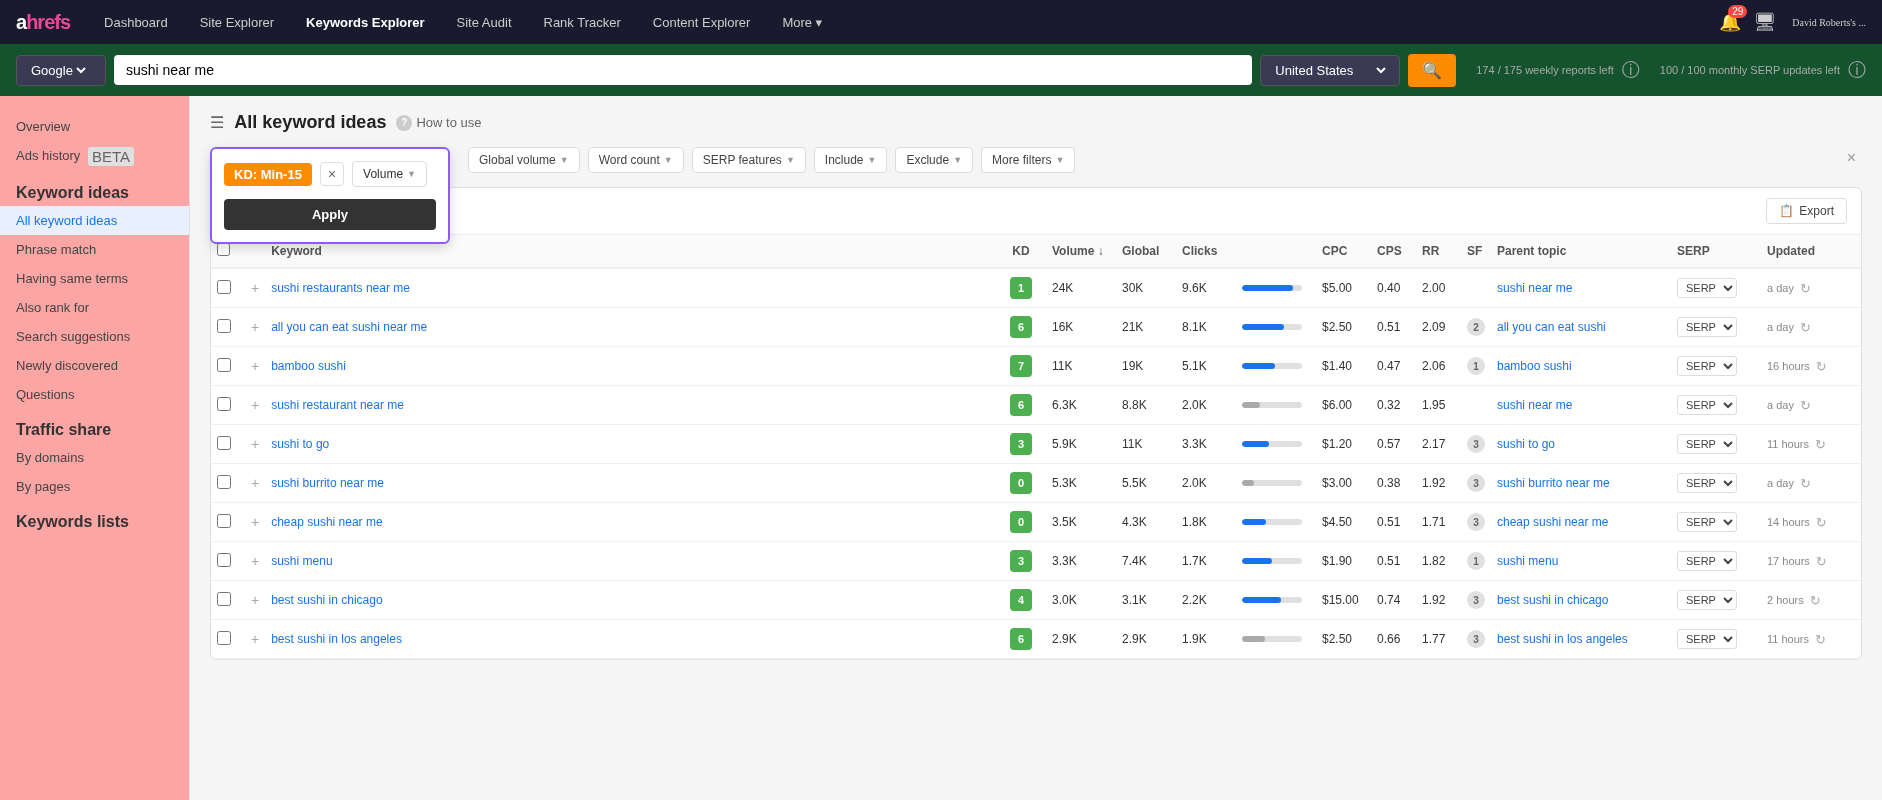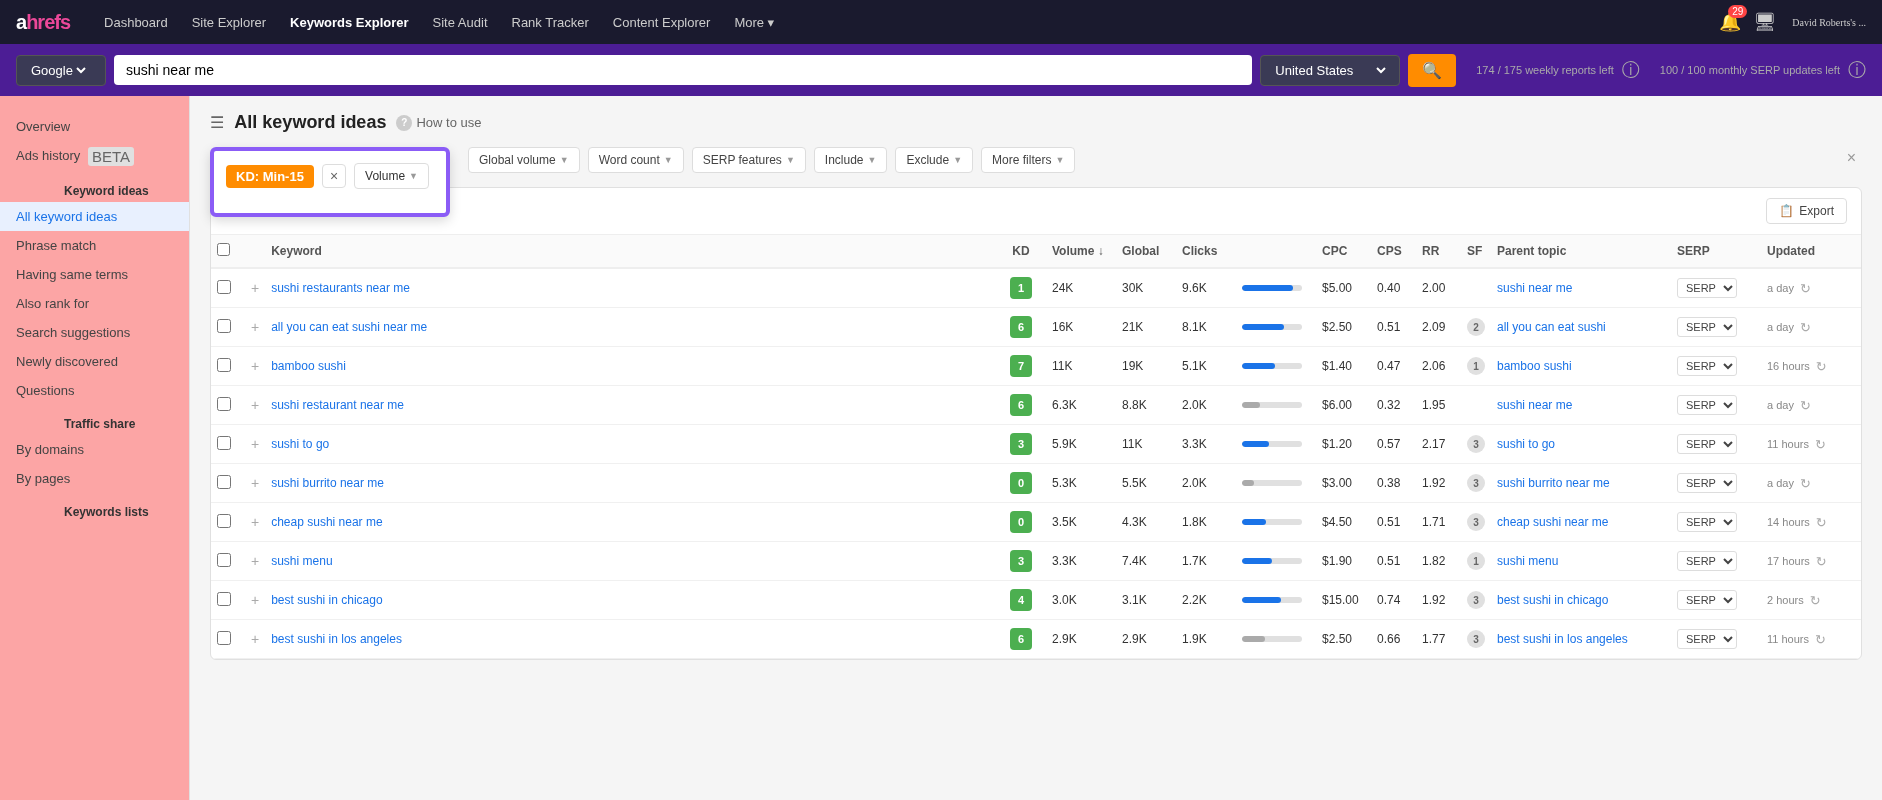--- a/index.html
+++ b/index.html
@@ -2,65 +2,65 @@
 <html><head>
   <meta charset="utf-8">
   <style>
     * { box-sizing: border-box; margin: 0; padding: 0; }
     body { font-family: -apple-system, BlinkMacSystemFont, 'Segoe UI', Arial, sans-serif; font-size: 13px; background: #f5f5f5; color: #333; }
 
     
     .top-nav { background: #1a1a2e; display: flex; align-items: center; padding: 0 16px; height: 44px; }
     .logo { color: #ff8c00; font-weight: 900; font-size: 20px; margin-right: 24px; letter-spacing: -1px; }
     .logo span { color: white; }
-    .nav-links { display: flex; gap: 4px; }
+    .nav-links { display: flex; gap: 12px; }
     .nav-link { color: #ccc; text-decoration: none; padding: 6px 10px; font-size: 13px; border-radius: 3px; cursor: pointer; }
     .nav-link.active { color: white; font-weight: 600; }
     .nav-right { margin-left: auto; display: flex; align-items: center; gap: 12px; }
     .notif-badge { position: relative; cursor: pointer; }
     .badge { background: #ff4444; color: white; font-size: 10px; border-radius: 8px; padding: 1px 4px; position: absolute; top: -6px; right: -6px; }
     .bell-icon { color: #ccc; font-size: 18px; }
     .monitor-icon { color: #ccc; font-size: 18px; margin-right: 4px; }
     .user-name { color: #ccc; font-size: 10px; cursor: pointer; font-family: Liberation Serif, serif; }
 
     
-    .search-bar { background: #4c1d95; display: flex; align-items: center; padding: 8px 16px; gap: 8px; height: 52px; }
+    .search-bar { background: #14532d; display: flex; align-items: center; padding: 8px 16px; gap: 8px; height: 52px; }
     .engine-select { background: #3a3a55; border: 1px solid #555; color: white; padding: 6px 10px; border-radius: 4px; font-size: 13px; cursor: pointer; display: flex; align-items: center; gap: 6px; min-width: 90px; }
     .engine-select select { background: transparent; border: none; color: white; font-size: 13px; outline: none; cursor: pointer; }
     .search-input { flex: 1; background: white; border: none; padding: 7px 12px; border-radius: 4px; font-size: 14px; outline: none; }
     .country-select { background: #3a3a55; border: 1px solid #555; color: white; padding: 6px 10px; border-radius: 4px; font-size: 13px; cursor: pointer; display: flex; align-items: center; gap: 6px; min-width: 140px; }
     .country-select select { background: transparent; border: none; color: white; font-size: 13px; outline: none; cursor: pointer; width: 100%; }
     .search-btn { background: #ff8c00; border: none; color: white; padding: 7px 14px; border-radius: 4px; cursor: pointer; font-size: 16px; }
     .reports-info { color: #aaa; font-size: 11px; margin-left: 12px; }
 
     
     .main-layout { display: flex; height: calc(100vh - 96px); overflow: hidden; }
 
     
     .sidebar { width: 190px; background: #fca5a5; border-right: 1px solid #e0e0e0; padding: 16px 0; flex-shrink: 0; overflow-y: auto; }
     .sidebar-item { padding: 7px 16px; color: #444; cursor: pointer; font-size: 13px; border-radius: 0; }
     .sidebar-item.active { background: #e8f0fe; color: #1a73e8; font-weight: 500; }
-    .sidebar-section { padding: 12px 16px 4px; font-weight: 700; font-size: 12px; color: #333; margin-left: 48px; }
+    .sidebar-section { padding: 12px 16px 4px; font-weight: 700; font-size: 16px; color: #333; }
     .sidebar-beta { font-size: 15px; background: #e0e0e0; color: #666; padding: 1px 4px; border-radius: 3px; margin-left: 4px; vertical-align: middle; }
 
     
     .content { flex: 1; overflow-y: auto; padding: 16px 20px; background: #f5f5f5; }
 
     .page-title-row { display: flex; align-items: center; gap: 10px; margin-bottom: 14px; }
     .hamburger { font-size: 16px; color: #666; cursor: pointer; }
     .page-title { font-size: 18px; font-weight: 700; color: #222; }
     .how-to-use { color: #666; font-size: 13px; cursor: pointer; display: flex; align-items: center; gap: 4px; }
     .how-to-use .q-icon { background: #ccc; color: white; border-radius: 50%; width: 16px; height: 16px; display: inline-flex; align-items: center; justify-content: center; font-size: 10px; font-weight: bold; }
 
     
     .filters-row { display: flex; align-items: flex-start; gap: 8px; margin-bottom: 14px; flex-wrap: wrap; position: relative; }
     .filter-dropdown { display: flex; align-items: center; gap: 4px; background: white; border: 1px solid #ddd; border-radius: 4px; padding: 5px 10px; cursor: pointer; font-size: 12px; color: #444; white-space: nowrap; }
     .chevron-down { font-size: 9px; color: #999; }
 
-    .kd-filter-popup { position: absolute; top: 0; left: 0; background: white; border: 4px solid #8b5cf6; border-radius: 6px; padding: 12px; z-index: 100; width: 240px; box-shadow: 0 4px 12px rgba(0,0,0,0.15); }
+    .kd-filter-popup { position: absolute; top: 0; left: 0; background: white; border: 2px solid #8b5cf6; border-radius: 6px; padding: 12px; z-index: 100; width: 240px; box-shadow: 0 4px 12px rgba(0,0,0,0.15); }
     .kd-filter-header { display: flex; align-items: center; gap: 8px; margin-bottom: 12px; }
     .kd-badge { background: #ff8c00; color: white; padding: 4px 10px; border-radius: 4px; font-size: 13px; font-weight: 600; }
     .kd-close { background: none; border: 1px solid #ddd; color: #666; padding: 3px 7px; border-radius: 4px; cursor: pointer; font-size: 14px; }
     .kd-volume { background: white; border: 1px solid #ddd; border-radius: 4px; padding: 5px 10px; cursor: pointer; font-size: 12px; display: flex; align-items: center; gap: 4px; }
     .kd-inputs { display: flex; gap: 8px; margin-bottom: 12px; }
     .kd-input { flex: 1; border: 1px solid #ddd; border-radius: 4px; padding: 6px 8px; font-size: 13px; color: #999; outline: none; }
     .kd-input.filled { color: #333; }
     .kd-apply { background: #333; color: white; border: none; border-radius: 4px; padding: 8px; width: 100%; cursor: pointer; font-size: 13px; font-weight: 600; }
 
     .filter-close { background: none; border: none; color: #999; font-size: 16px; cursor: pointer; margin-left: auto; padding: 2px 6px; }
@@ -192,20 +192,21 @@
 
       <div class="kd-filter-popup">
         <div class="kd-filter-header">
           <span class="kd-badge">KD: Min-15</span>
           <button class="kd-close">×</button>
           <div class="kd-volume">
             <span>Volume</span>
             <span class="chevron-down">▼</span>
           </div>
         </div>
+        <button class="kd-apply">Apply</button>
       </div>
 
       <div style="width: 250px;"></div>
 
       <div class="filter-dropdown">
         <span>Global volume</span>
         <span class="chevron-down">▼</span>
       </div>
       <div class="filter-dropdown">
         <span>Word count</span>

